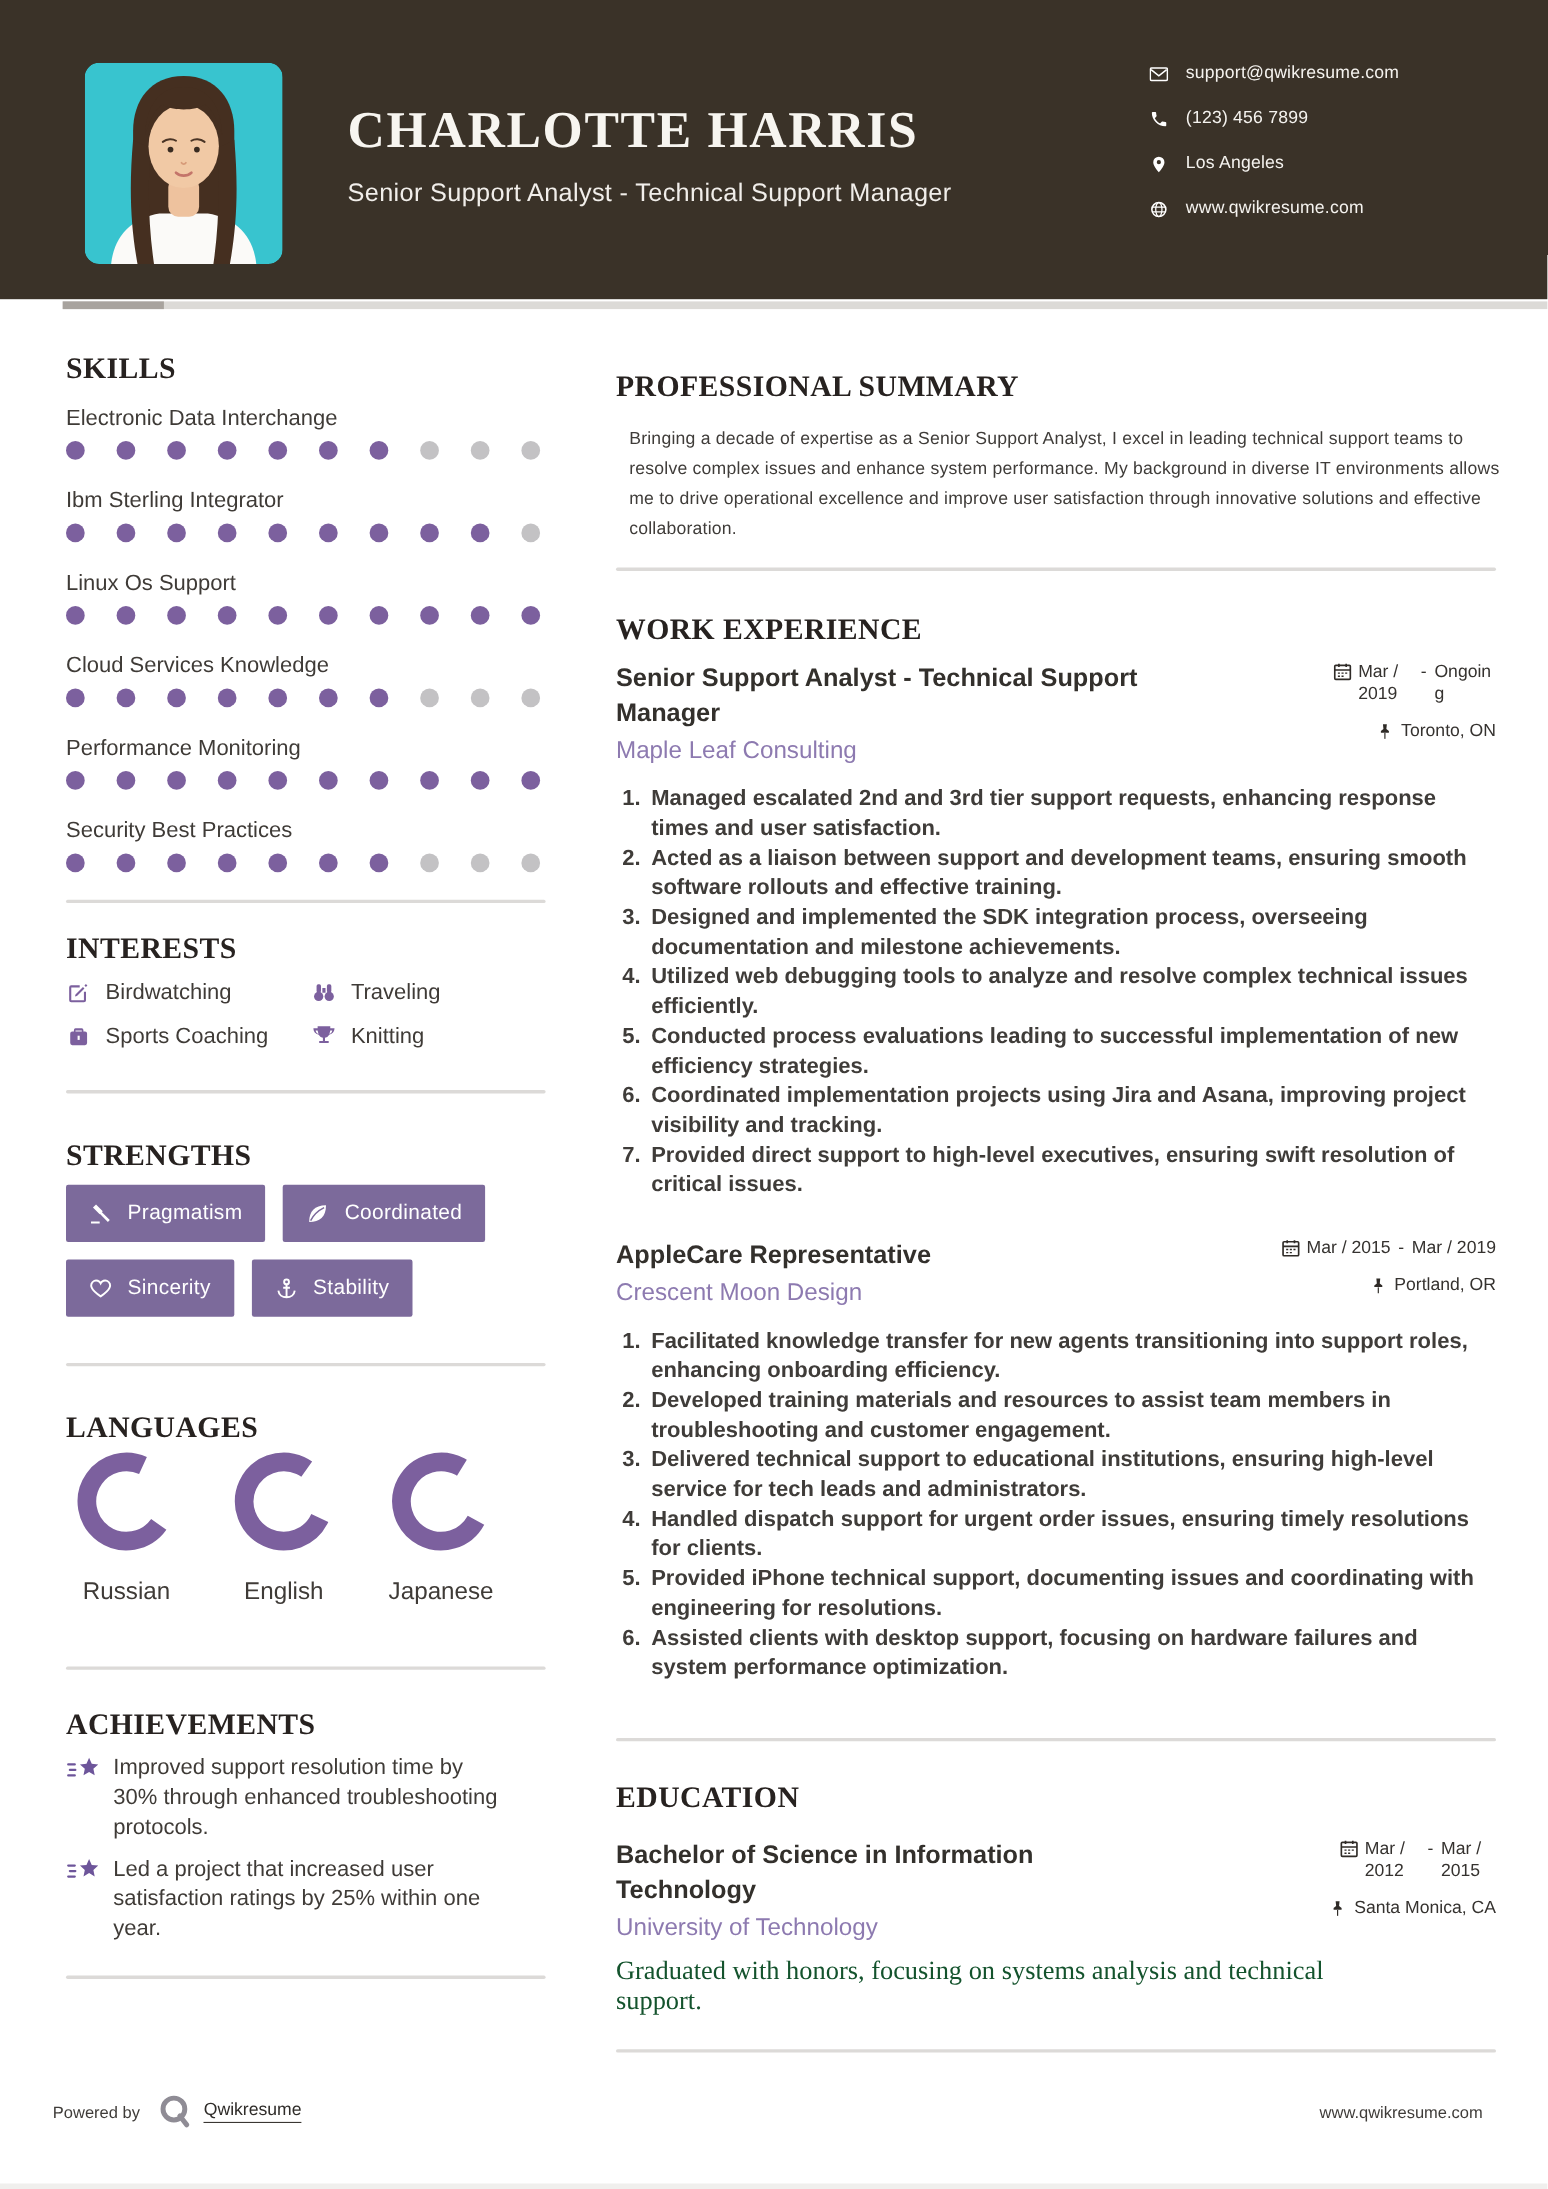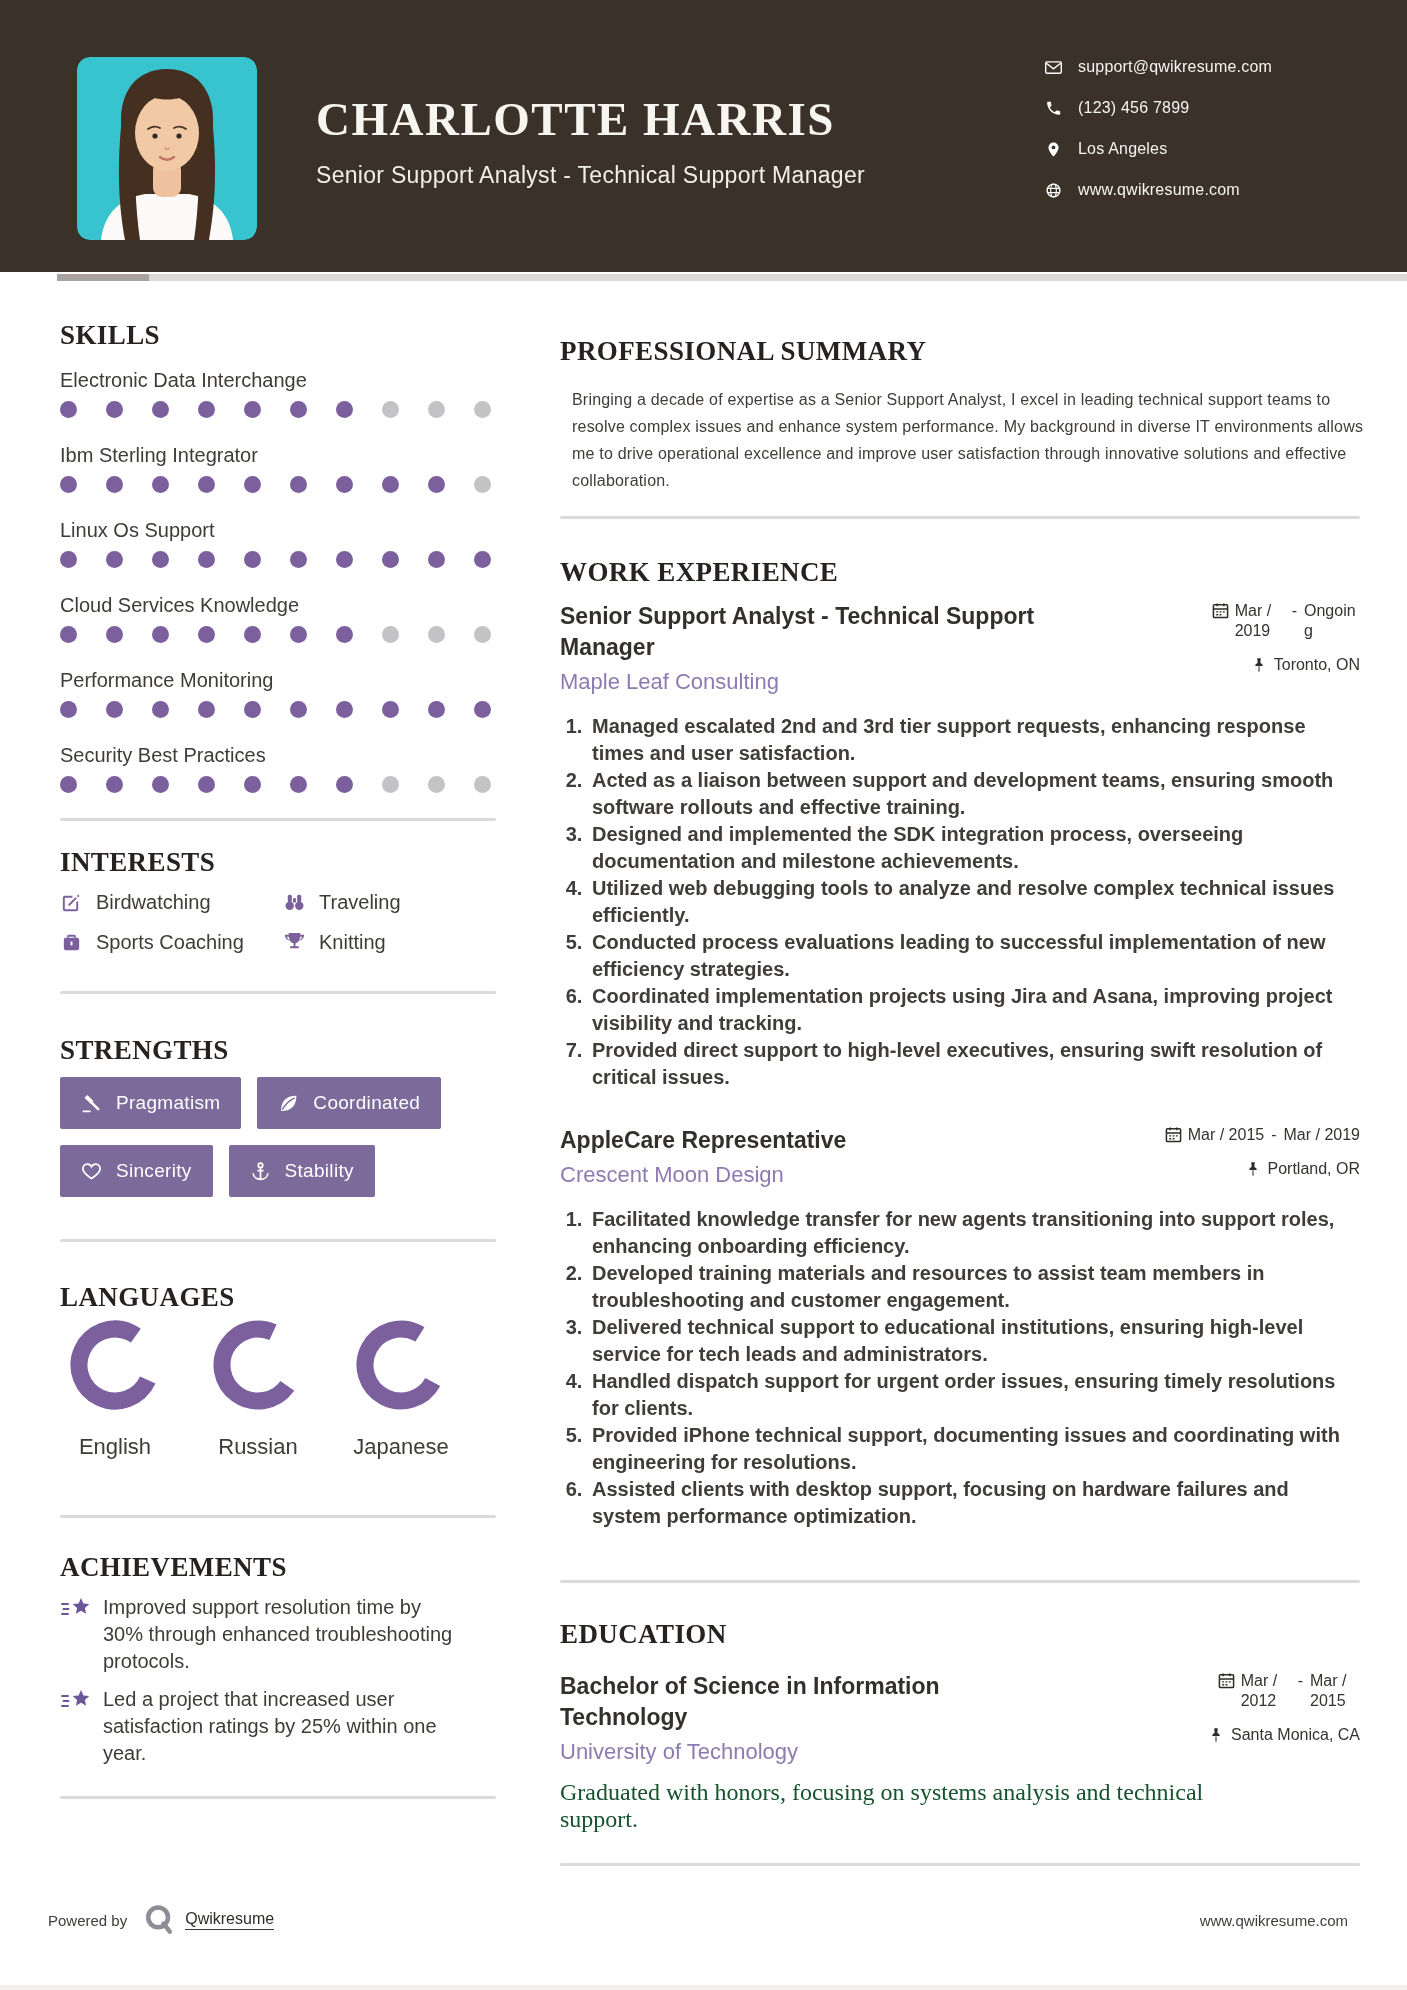--- a/index.html
+++ b/index.html
@@ -330,29 +330,29 @@
           </div>
         </div>
         <div class="hr hr-strengths"></div>
       </div>
 
       <div>
         <div class="h">LANGUAGES</div>
         <div class="langs">
           <div class="lang">
             <svg width="90" height="90" viewBox="0 0 90 90">
-                <circle class="arc-stroke" cx="45" cy="45" r="36" fill="none" stroke="#7c609e" stroke-width="17" pathLength="100" stroke-linecap="butt" stroke-dasharray="78 22" transform="rotate(24.599999999999994 45 45)"></circle>
-              </svg>
-            <div class="lang-label">English</div>
+                <circle class="arc-stroke" cx="45" cy="45" r="36" fill="none" stroke="#7c609e" stroke-width="17" pathLength="100" stroke-linecap="butt" stroke-dasharray="72 28" transform="rotate(35.400000000000006 45 45)"></circle>
+              </svg>
+            <div class="lang-label">Russian</div>
           </div>
           <div class="lang">
             <svg width="90" height="90" viewBox="0 0 90 90">
-                <circle class="arc-stroke" cx="45" cy="45" r="36" fill="none" stroke="#7c609e" stroke-width="17" pathLength="100" stroke-linecap="butt" stroke-dasharray="72 28" transform="rotate(35.400000000000006 45 45)"></circle>
-              </svg>
-            <div class="lang-label">Russian</div>
+                <circle class="arc-stroke" cx="45" cy="45" r="36" fill="none" stroke="#7c609e" stroke-width="17" pathLength="100" stroke-linecap="butt" stroke-dasharray="78 22" transform="rotate(24.599999999999994 45 45)"></circle>
+              </svg>
+            <div class="lang-label">English</div>
           </div>
           <div class="lang">
             <svg width="90" height="90" viewBox="0 0 90 90">
                 <circle class="arc-stroke" cx="45" cy="45" r="36" fill="none" stroke="#7c609e" stroke-width="17" pathLength="100" stroke-linecap="butt" stroke-dasharray="76 24" transform="rotate(28.199999999999996 45 45)"></circle>
               </svg>
             <div class="lang-label">Japanese</div>
           </div>
         </div>
         <div class="hr hr-langs"></div>
       </div>

